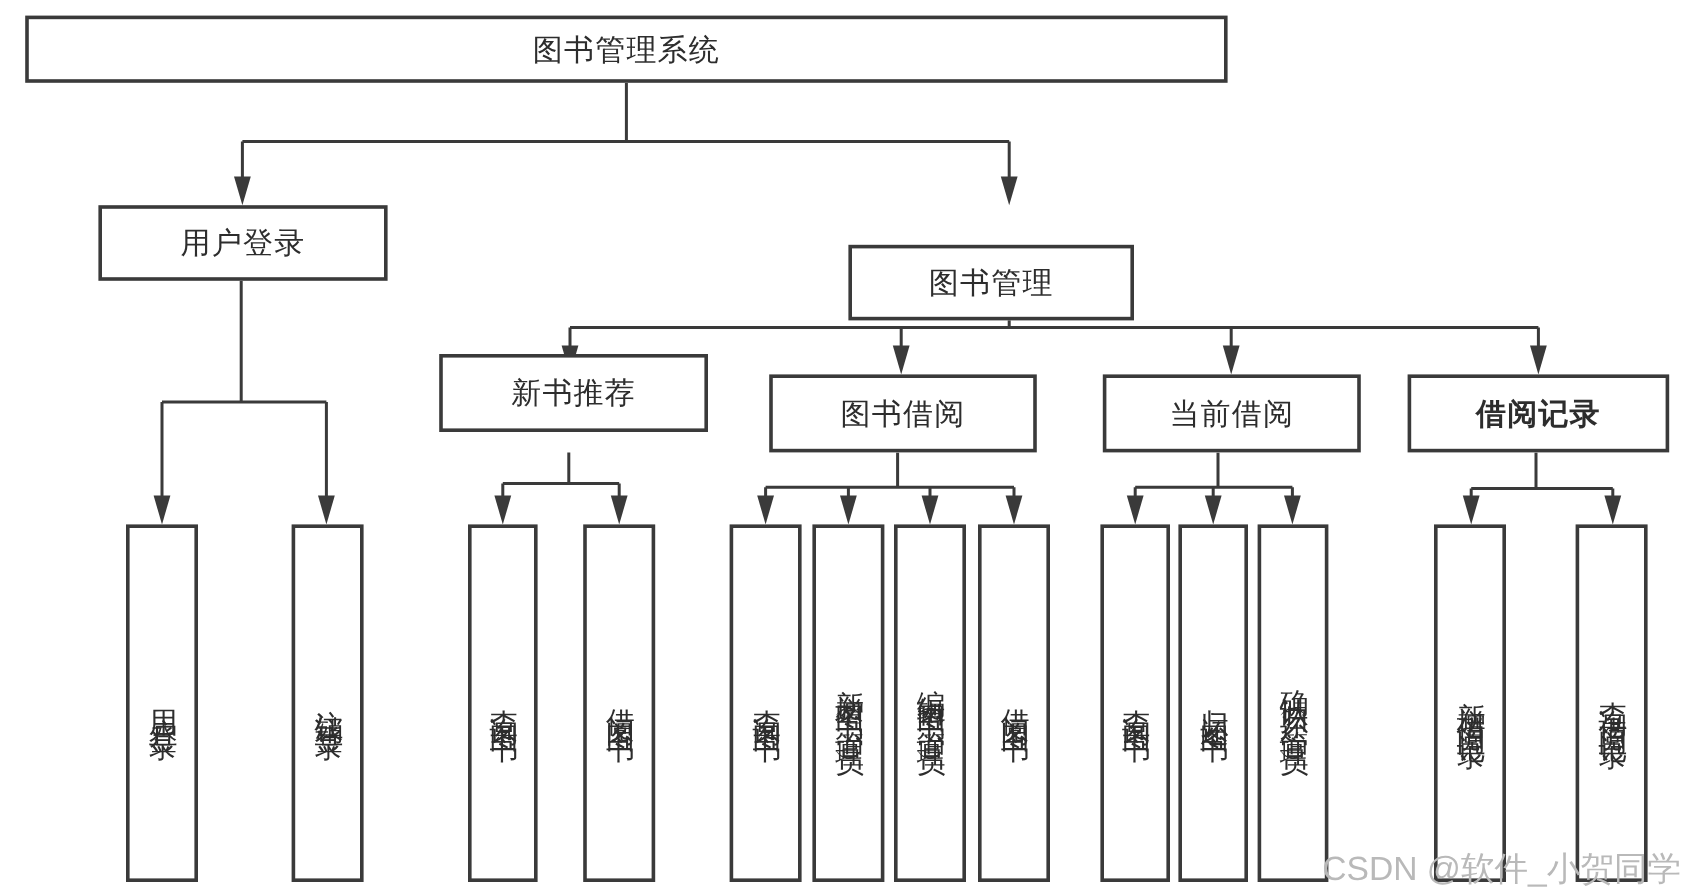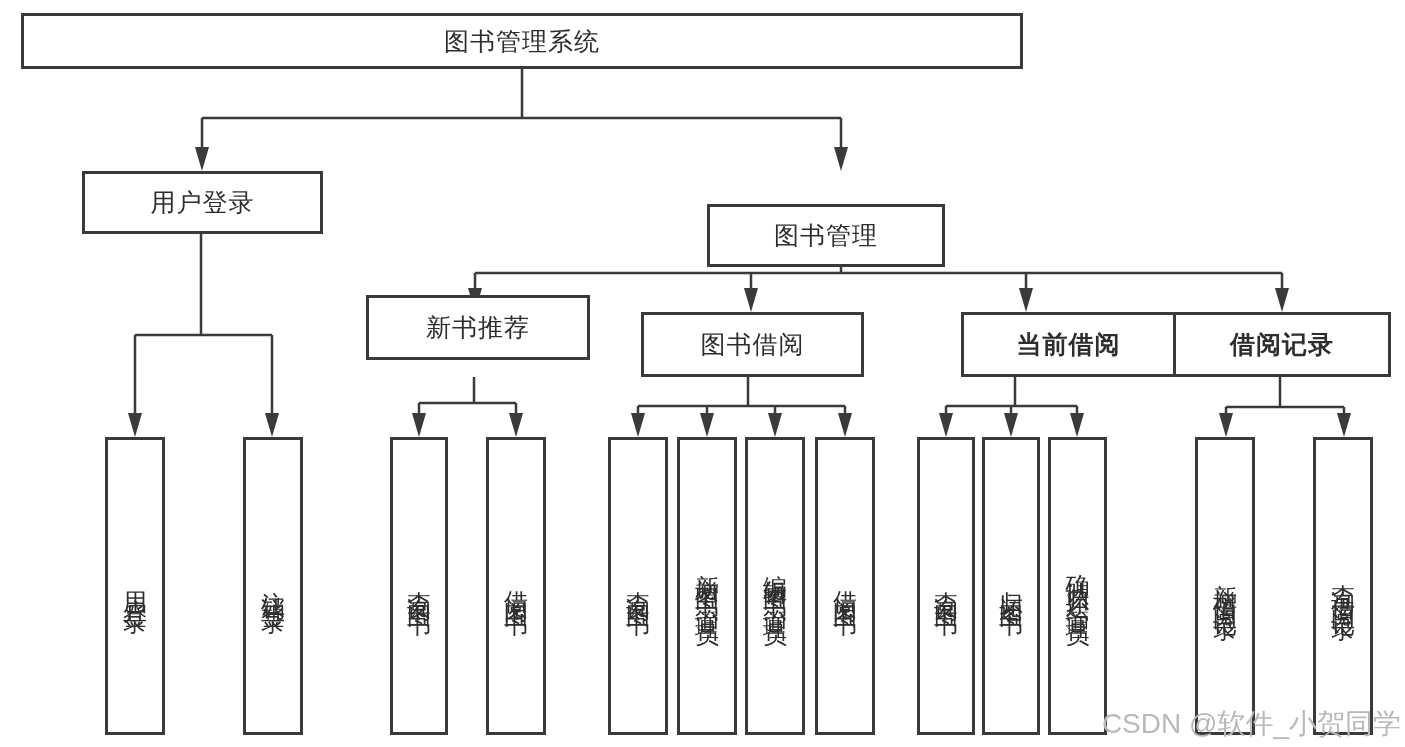--- a/index.html
+++ b/index.html
@@ -115,21 +115,21 @@
   <div class="node hbox" style="left:707px; top:171px; width:238px; height:63px;margin-top:33px;">
     <span>图书管理</span>
   </div>
 
   <div class="node hbox" style="left:366px; top:295px; width:224px; height:65px;">
     <span>新书推荐</span>
   </div>
   <div class="node hbox" style="left:641px; top:312px; width:223px; height:65px;">
     <span>图书借阅</span>
   </div>
-  <div class="node hbox" style="left:961px; top:312px; width:215px; height:65px;font-weight:bold;">
+  <div class="node hbox" style="left:919px; top:312px; width:215px; height:65px;">
     <span>当前借阅</span>
   </div>
   <div class="node hbox" style="left:1173px; top:312px; width:218px; height:65px;font-weight:bold;">
     <span>借阅记录</span>
   </div>
 
   <div class="node vbox" style="left:105px; top:437px; width:60px; height:298px;">
     <span class="vtext">用户登录</span>
   </div>
   <div class="node vbox" style="left:243px; top:437px; width:60px; height:298px;">

